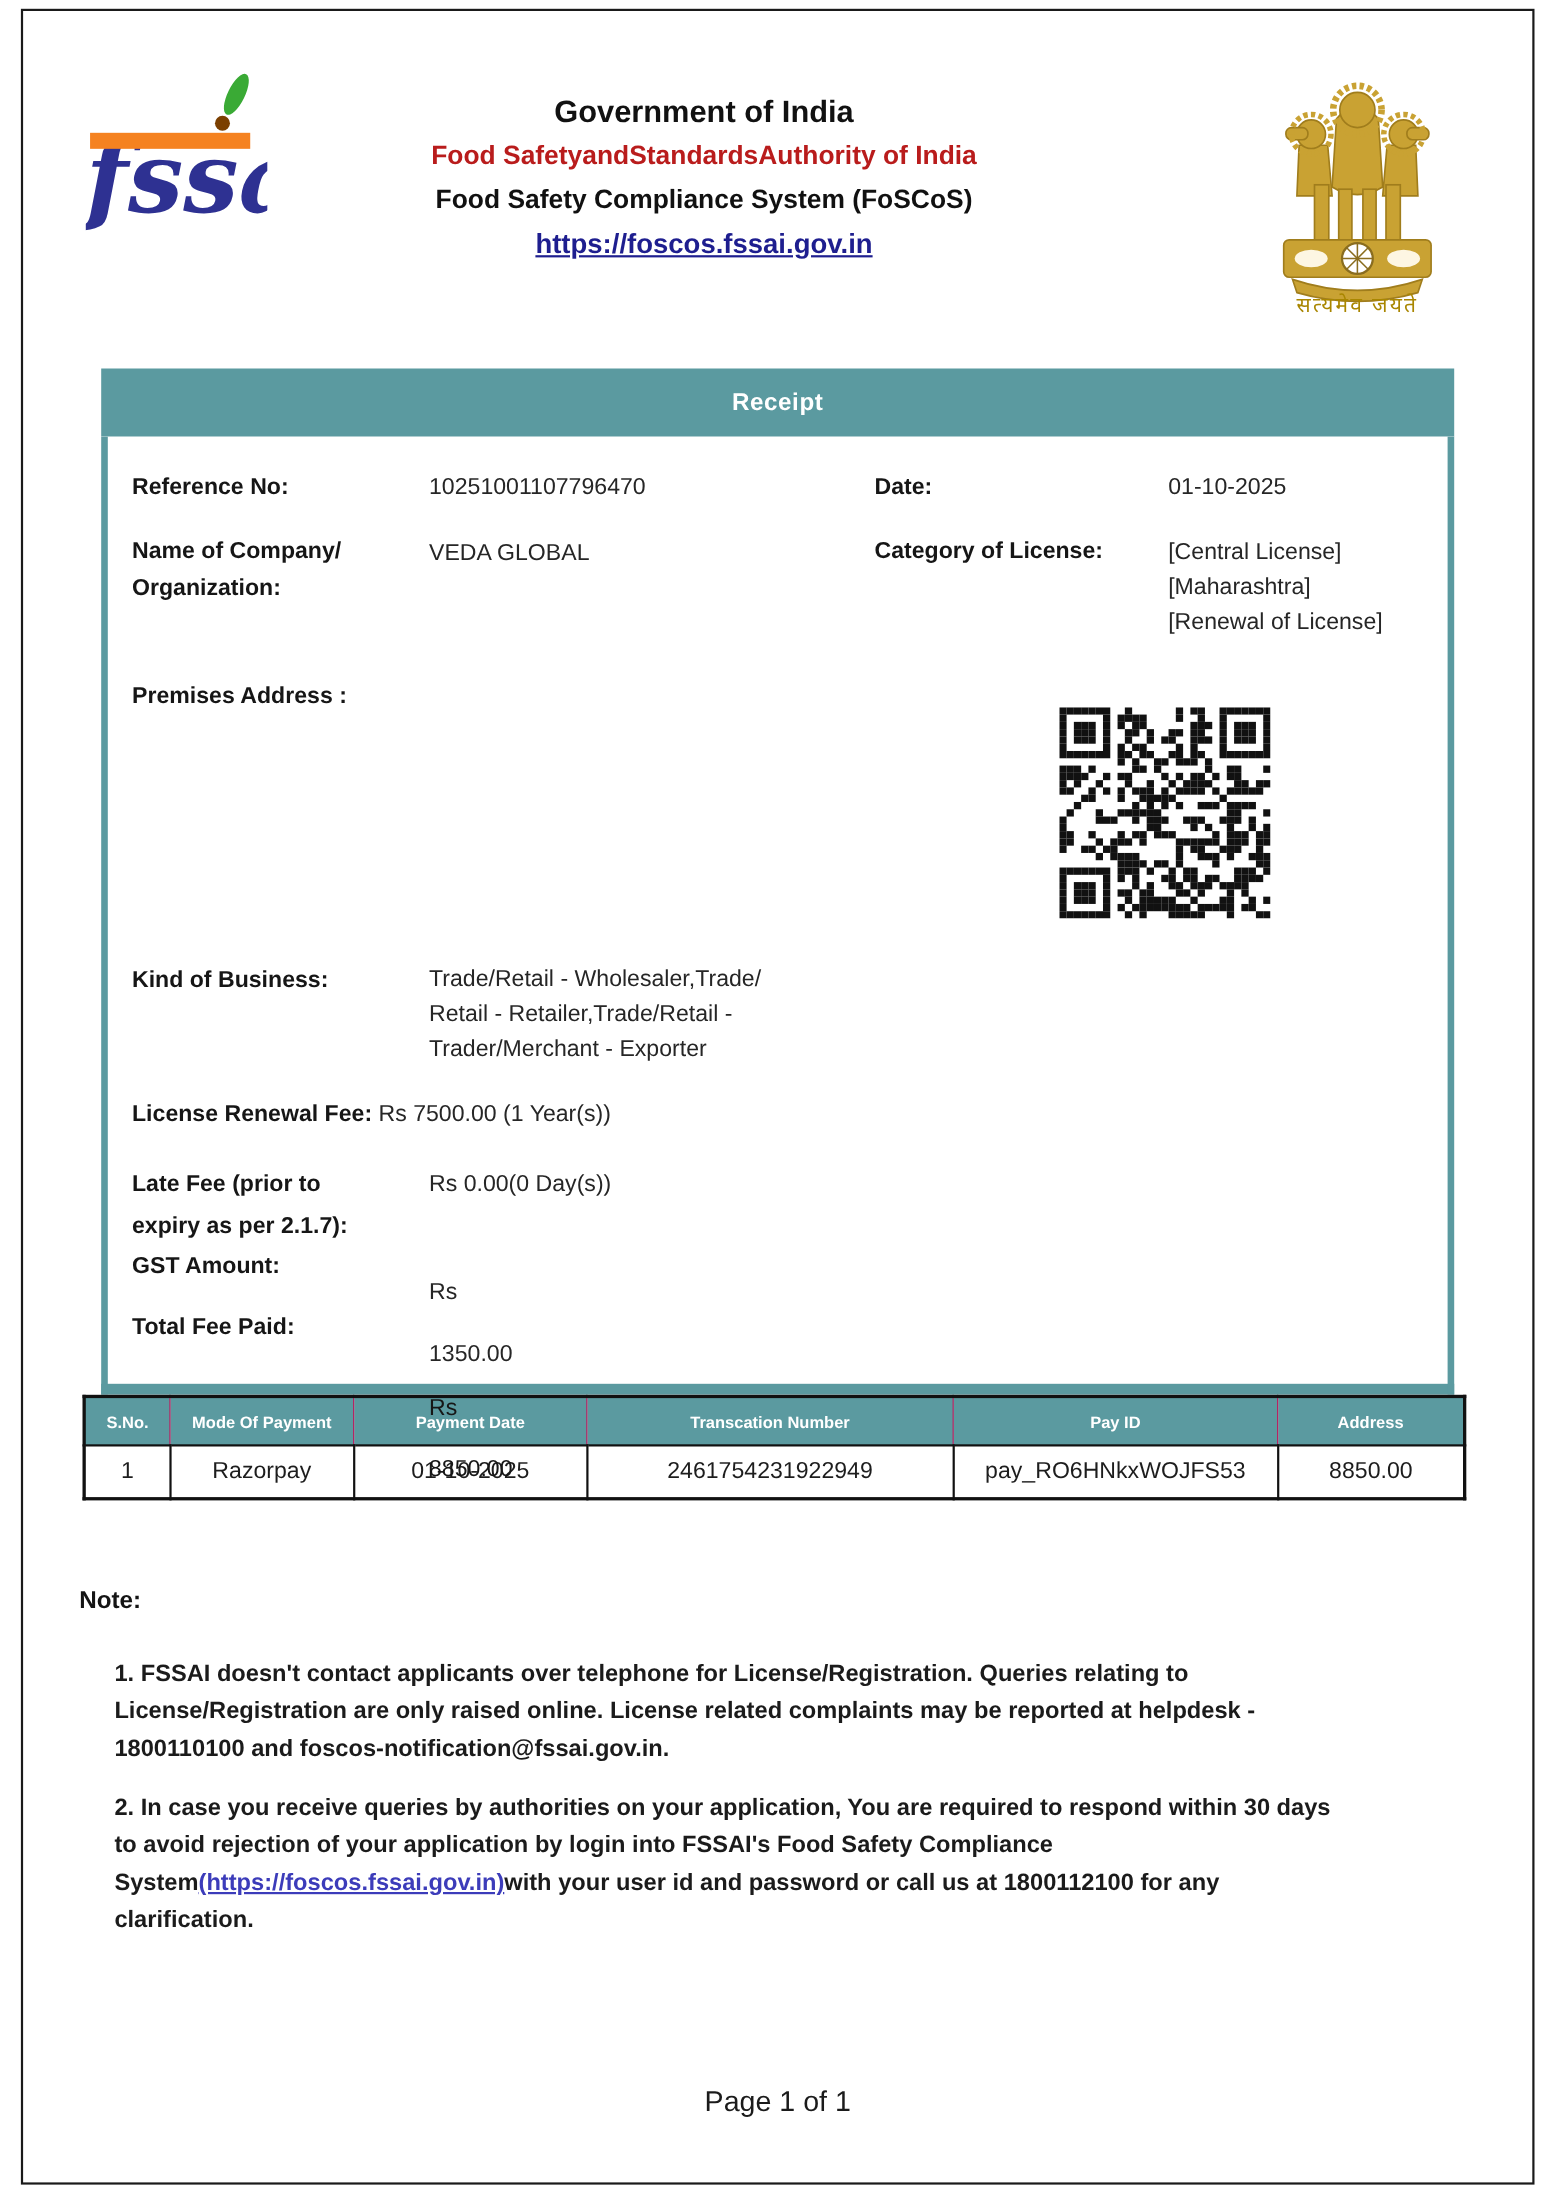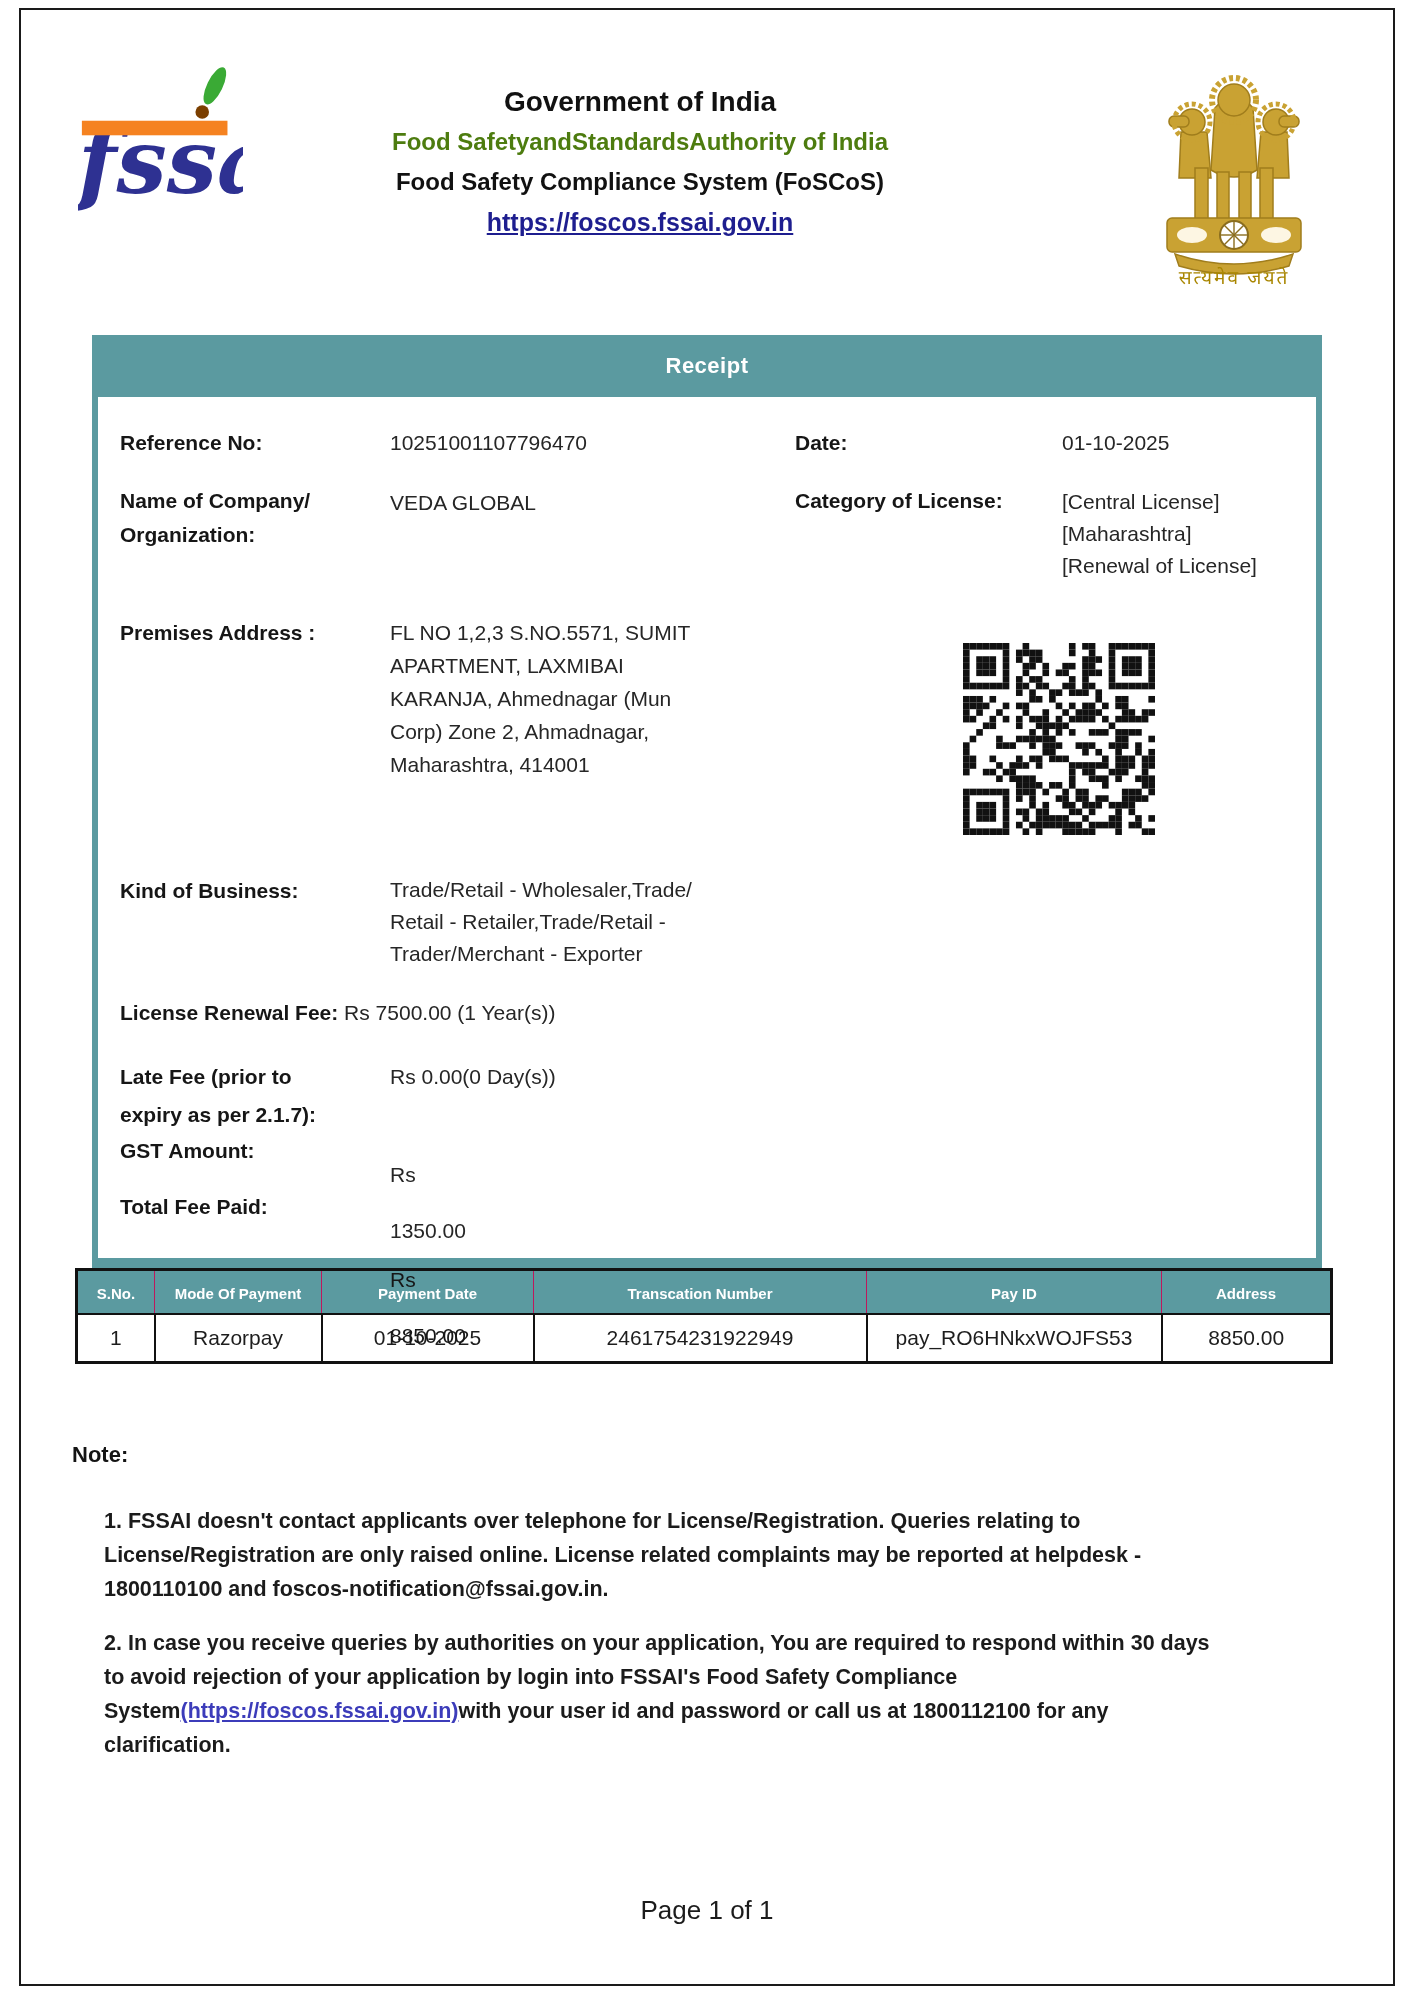--- a/index.html
+++ b/index.html
@@ -4,21 +4,21 @@
 <style>
   html,body{margin:0;padding:0;background:#ffffff;}
   .page{position:relative;width:1414px;height:2000px;background:#fff;
         font-family:"Liberation Sans","DejaVu Sans",sans-serif;color:#1a1a1a;overflow:hidden;}
   .page-border{position:absolute;left:19px;top:8px;right:19px;bottom:14px;border:2px solid #1a1a1a;pointer-events:none;}
   .abs{position:absolute;}
 
   
   .hdr-text{position:absolute;left:290px;top:86px;width:700px;text-align:center;}
   .hdr-gov{font-size:28px;font-weight:700;color:#111;}
-  .hdr-auth{font-size:24px;font-weight:700;margin-top:10px;color:#4d7c0f;}
+  .hdr-auth{font-size:24px;font-weight:700;margin-top:10px;color:#b91c1c;}
   .hdr-sys{font-size:24px;font-weight:700;margin-top:12px;color:#111;}
   .hdr-url{display:inline-block;font-size:25px;font-weight:700;margin-top:12px;color:#1e1e8f;text-decoration:underline;}
 
   
   .banner{position:absolute;left:92px;top:335px;width:1230px;height:62px;background:#5b9aa0;
           color:#fff;font-weight:700;font-size:22px;text-align:center;line-height:62px;letter-spacing:.5px;}
   .rbox{position:absolute;left:92px;top:397px;width:1230px;height:871px;box-sizing:border-box;background:#fff;
         border-left:6px solid #5b9aa0;border-right:6px solid #5b9aa0;border-bottom:10px solid #5b9aa0;}
   .lbl{font-weight:700;font-size:21px;color:#161616;line-height:34px;}
   .val{font-weight:400;font-size:21px;color:#262626;line-height:33px;overflow-wrap:break-word;}
@@ -123,21 +123,20 @@
   <div class="abs lbl" style="left:120px;top:484px;width:245px;">Name of Company/ Organization:</div>
   <div class="abs val" style="left:390px;top:486px;">VEDA GLOBAL</div>
   <div class="abs lbl" style="left:795px;top:484px;">Category of License:</div>
   <div class="abs val" style="left:1062px;top:486px;line-height:32px;">
     <div>[Central License]</div>
     <div>[Maharashtra]</div>
     <div>[Renewal of License]</div>
   </div>
 
   <div class="abs lbl" style="left:120px;top:616px;">Premises Address :</div>
-  <div class="abs val" style="left:390px;top:616px;width:332px;">FL NO 1,2,3 S.NO.5571, SUMIT APARTMENT, LAXMIBAI KARANJA, Ahmednagar (Mun Corp) Zone 2, Ahmadnagar, Maharashtra, 414001</div>
   <div class="qr-wrap">
     <svg id="qr-svg" width="192" height="192" viewBox="0 0 192 192">
         <g fill="#111">
           <rect x="0.00" y="0.00" width="6.62" height="6.62"></rect>
           <rect x="6.62" y="0.00" width="6.62" height="6.62"></rect>
           <rect x="13.24" y="0.00" width="6.62" height="6.62"></rect>
           <rect x="19.86" y="0.00" width="6.62" height="6.62"></rect>
           <rect x="26.48" y="0.00" width="6.62" height="6.62"></rect>
           <rect x="33.10" y="0.00" width="6.62" height="6.62"></rect>
           <rect x="39.72" y="0.00" width="6.62" height="6.62"></rect>

